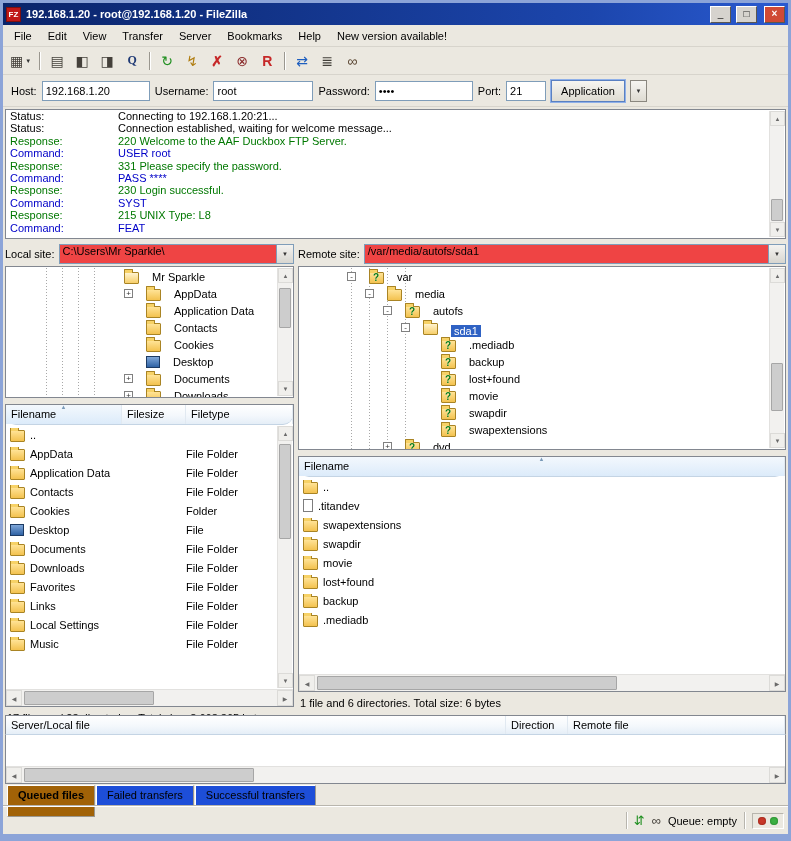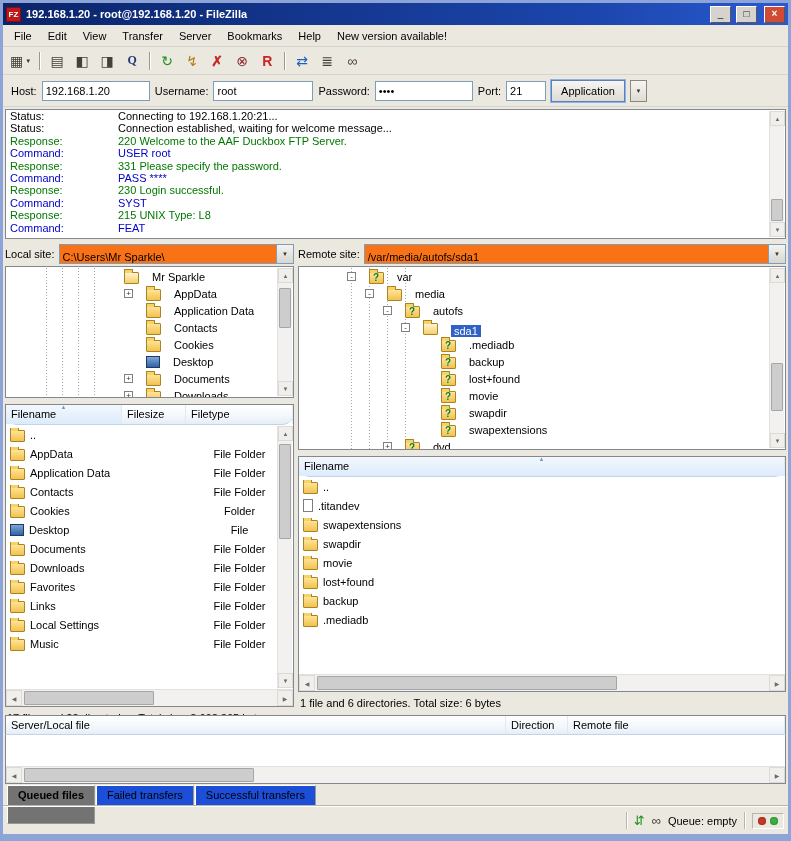--- a/index.html
+++ b/index.html
@@ -69,21 +69,21 @@
   .hsb .thumb { position:absolute; top:1px; bottom:1px; background:#cdcdcd; border:1px solid #a6a6a6; border-radius:1px; }
 
   
   .panes { height: 470px; flex:none; display:flex; padding:0 2px; margin-top:2px; }
   .pane { display:flex; flex-direction:column; min-width:0; }
   .pane.left { width:289px; flex:none; }
   .pane.right { flex:1; }
   .vsplit { width:4px; flex:none; }
   .site-row { height:25px; flex:none; display:flex; align-items:center; gap:4px; }
   .site-label { white-space:nowrap; }
-  .combo { flex:1; height:20px; border:1px solid #7f9db9; background:#f97316; display:flex; align-items:flex-end;
+  .combo { flex:1; height:20px; border:1px solid #7f9db9; background:#ef4444; display:flex; align-items:flex-start;
            padding-left:3px; overflow:hidden; white-space:nowrap; }
   .combo-arrow { margin-left:auto; width:17px; height:18px; flex:none; background:linear-gradient(#f4f3f0,#d8d6d0);
                  border-left:1px solid #7f9db9; display:flex; align-items:center; justify-content:center;
                  font-size:6px; color:#333; }
 
   .tree { background:#fff; border:1px solid #828790; position:relative; overflow:hidden; flex:none; }
   .tree.ltree { height:132px; }
   .tree.rtree { height:184px; }
   .titems { position:absolute; inset:1px 16px 0 0; overflow:hidden;
             background-repeat:no-repeat,no-repeat,no-repeat,no-repeat;
@@ -135,37 +135,37 @@
   .hcell.sorted { background:linear-gradient(#f3f8fd,#dcebfa); }
   .hcell .sortmark { position:absolute; top:-1px; left:50%; transform:translateX(-50%); font-size:6px; color:#7a9ab8; }
   .c-name { width:116px; flex:none; }
   .c-size { width:64px; flex:none; }
   .c-type { flex:1; }
   .lbody { position:relative; flex:1; overflow:hidden; }
   .lrow { height:19px; display:flex; align-items:center; padding-left:4px; white-space:nowrap; }
   .lrow .cell { overflow:hidden; }
   .lrow .cell.name { width:112px; flex:none; display:flex; align-items:center; gap:5px; }
   .lrow .cell.size { width:64px; flex:none; text-align:right; padding-right:8px; }
-  .lrow .cell.type { flex:1;text-align:center; }
+  .lrow .cell.type { flex:1; }
   .pane-status { height:20px; flex:none; display:flex; align-items:center; padding:2px 2px 0 2px; white-space:nowrap; overflow:hidden; }
 
   
   .queue-hdr { margin:4px 2px 0 2px; height:20px; flex:none; display:flex;
                background:linear-gradient(#ffffff,#f4f8fc 55%,#e5eef7);
                border:1px solid #828790; border-bottom:1px solid #c4d4e4; }
   .qc1 { width:500px; flex:none; } .qc2 { width:62px; flex:none; } .qc3 { flex:1; }
   .queue-body { margin:0 2px; flex:1; background:#fff; border:1px solid #828790; border-top:none;
                 display:flex; flex-direction:column; }
   .queue-fill { flex:1; }
 
   
   .tabs { height:22px; flex:none; display:flex; align-items:flex-start; padding:1px 0 0 4px; gap:1px; }
   .tab { padding:3px 10px 4px 10px; background:#1d4ed8; border:1px solid #9a978f; border-top-color:#fff;
          border-left-color:#fff; white-space:nowrap; }
-  .tab.active { background:#737373; font-weight:bold; height:39px;text-align:center; }
+  .tab.active { background:#a16207; font-weight:bold; height:32px;text-align:center; }
 
   
   .statusbar { height:28px; flex:none; border-top:1px solid #fff; box-shadow:0 -1px 0 #b8b5ad;
                display:flex; align-items:center; padding:0 4px; gap:7px; }
   .sb-fill { flex:1; }
   .sb-sep { width:1px; height:17px; background:#b8b5ad; box-shadow:1px 0 0 #fff; flex:none; }
   .sb-ico { font-size:13px; line-height:1; }
   .led-panel { display:flex; align-items:center; gap:4px; padding:3px 5px; border:1px solid #b8b5ad;
                border-right-color:#fff; border-bottom-color:#fff; }
   .led { width:8px; height:8px; border-radius:50%; }

